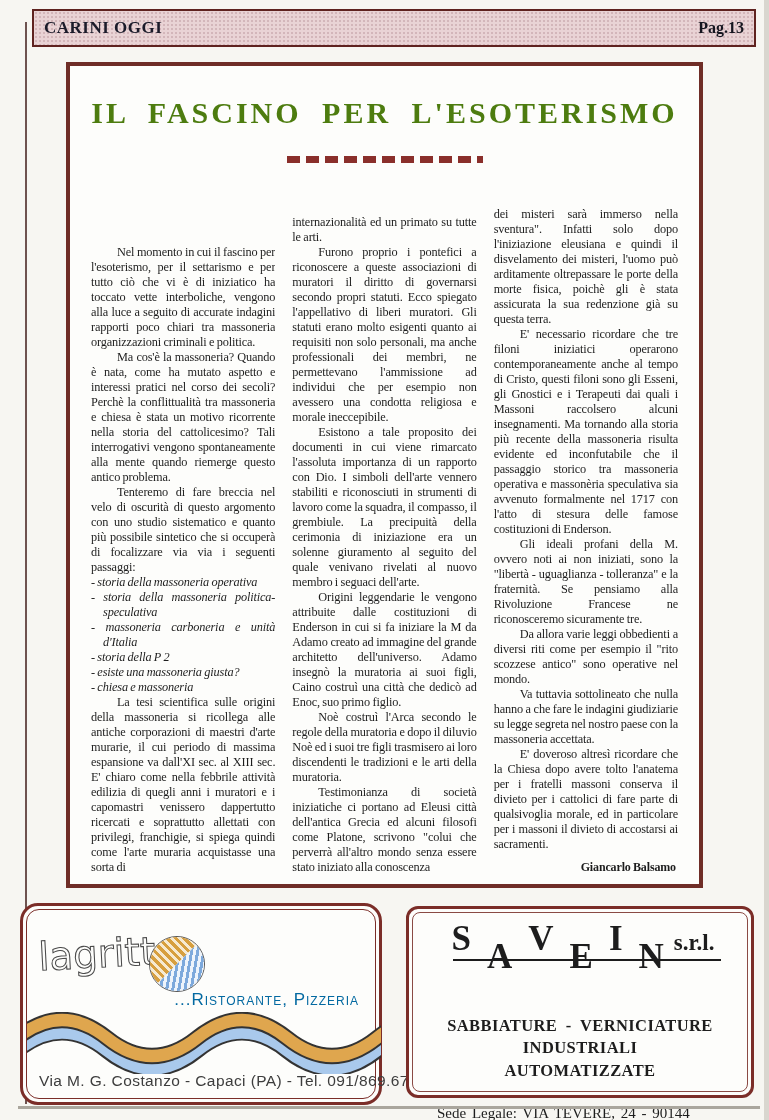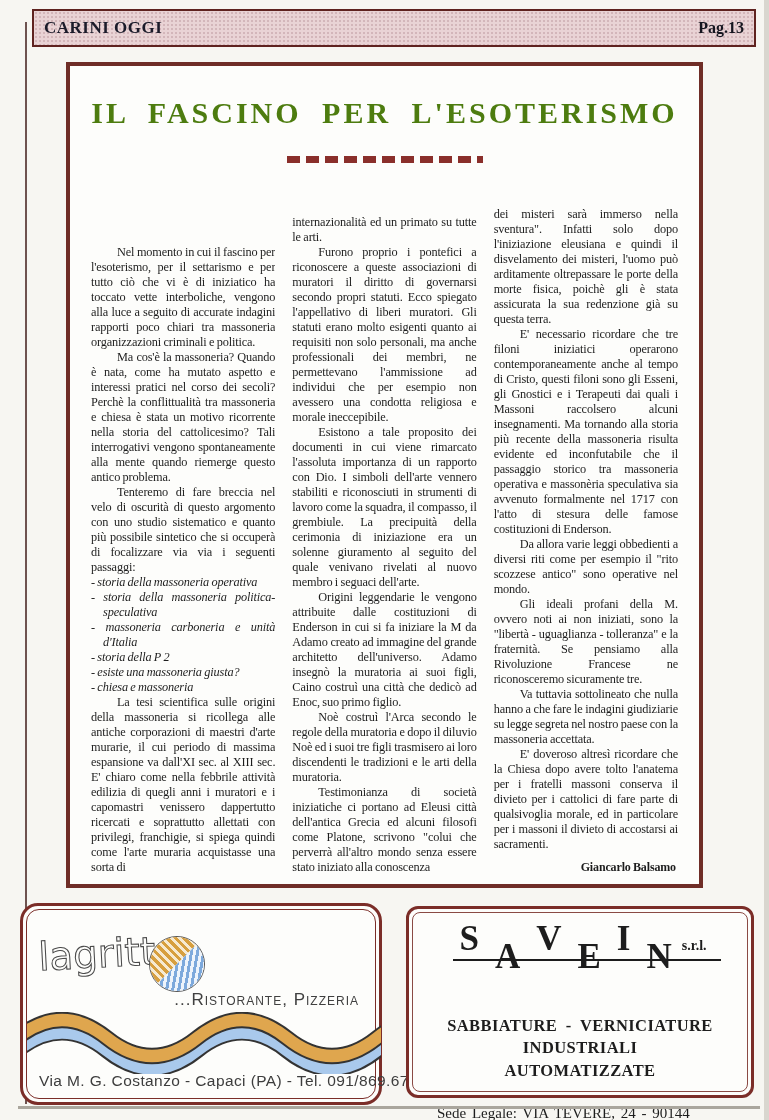--- a/index.html
+++ b/index.html
@@ -67,36 +67,36 @@
     overflow:hidden;border:1px solid #555;
   }
   .half{position:absolute;inset:0;}
   .half.h1{clip-path:polygon(0 0,100% 0,0 100%);
     background:repeating-linear-gradient(45deg,#d79f3f 0 3px,#f6ead2 3px 6px);}
   .half.h2{clip-path:polygon(100% 0,100% 100%,0 100%);
     background:repeating-linear-gradient(100deg,#7da9dc 0 3px,#eef4fb 3px 6px);}
   .tagline{
     position:absolute;right:16px;top:80px;
     font-family:"Liberation Sans",sans-serif;font-variant:small-caps;
-    font-size:17px;letter-spacing:1px;color:#404040;
+    font-size:17px;letter-spacing:1px;color:#0369a1;
   }
   .waves{position:absolute;left:0;top:102px;}
   .ad-address{
     position:absolute;left:12px;bottom:8px;right:8px;
     font-family:"Liberation Sans",sans-serif;font-size:15.5px;letter-spacing:.4px;color:#3d3d3d;
     white-space:nowrap;
   }
 
   
   .savein-logo{position:relative;height:66px;margin-top:12px;text-align:center;white-space:nowrap;}
   .savein-line{position:absolute;left:40px;right:26px;top:34px;height:2px;background:#1c1c1c;}
   .sl{display:inline-block;font-weight:bold;font-size:35px;margin:0 6px;position:relative;}
   .sl.up{transform:translateY(-6px);}
   .sl.down{transform:translateY(12px);}
-  .srl{display:inline-block;font-weight:bold;font-size:14px;transform:translateY(-6px);position:relative;}
+  .srl{display:inline-block;font-weight:bold;font-size:23px;transform:translateY(-6px);position:relative;}
   .services{margin-top:24px;text-align:center;font-weight:bold;font-size:16.5px;line-height:1.35;letter-spacing:.4px;word-spacing:4px;}
   .addresses{margin-top:20px;padding-left:24px;font-size:15px;line-height:1.55;word-spacing:2px;}
 
   .bottom-line{position:absolute;left:18px;top:1106px;width:742px;height:3px;background:#aaa69d;}
 </style>
 </head>
 <body>
 
 <div class="right-edge"></div>
 <div class="left-frame"></div>
@@ -129,22 +129,22 @@
       <p class="para indent">Furono proprio i pontefici a riconoscere a queste associazioni di muratori il diritto di governarsi secondo propri statuti. Ecco spiegato l'appellativo di liberi muratori. Gli statuti erano molto esigenti quanto ai requisiti non solo personali, ma anche professionali dei membri, ne permettevano l'ammissione ad individui che per esempio non avessero una condotta religiosa e morale ineccepibile.</p>
       <p class="para indent">Esistono a tale proposito dei documenti in cui viene rimarcato l'assoluta importanza di un rapporto con Dio. I simboli dell'arte vennero stabiliti e riconosciuti in strumenti di lavoro come la squadra, il compasso, il grembiule. La precipuità della cerimonia di iniziazione era un solenne giuramento al seguito del quale venivano rivelati al nuovo membro i seguaci dell'arte.</p>
       <p class="para indent">Origini leggendarie le vengono attribuite dalle costituzioni di Enderson in cui si fa iniziare la M da Adamo creato ad immagine del grande architetto dell'universo. Adamo insegnò la muratoria ai suoi figli, Caino costruì una città che dedicò ad Enoc, suo primo figlio.</p>
       <p class="para indent">Noè costruì l'Arca secondo le regole della muratoria e dopo il diluvio Noè ed i suoi tre figli trasmisero ai loro discendenti le tradizioni e le arti della muratoria.</p>
       <p class="para indent">Testimonianza di società iniziatiche ci portano ad Eleusi città dell'antica Grecia ed alcuni filosofi come Platone, scrivono "colui che perverrà all'altro mondo senza essere stato iniziato alla conoscenza</p>
     </div>
 
     <div class="col">
       <p class="para">dei misteri sarà immerso nella sventura". Infatti solo dopo l'iniziazione eleusiana e quindi il disvelamento dei misteri, l'uomo può arditamente oltrepassare le porte della morte fisica, poichè gli è stata assicurata la sua redenzione già su questa terra.</p>
       <p class="para indent">E' necessario ricordare che tre filoni iniziatici operarono contemporaneamente anche al tempo di Cristo, questi filoni sono gli Esseni, gli Gnostici e i Terapeuti dai quali i Massoni raccolsero alcuni insegnamenti. Ma tornando alla storia più recente della massoneria risulta evidente ed inconfutabile che il passaggio storico tra massoneria operativa e massonèria speculativa sia avvenuto formalmente nel 1717 con l'atto di stesura delle famose costituzioni di Enderson.</p>
+      <p class="para indent">Gli ideali profani della M. ovvero noti ai non iniziati, sono la "libertà - uguaglianza - tolleranza" e la fraternità. Se pensiamo alla Rivoluzione Francese ne riconosceremo sicuramente tre.</p>
       <p class="para indent">Da allora varie leggi obbedienti a diversi riti come per esempio il "rito scozzese antico" sono operative nel mondo.</p>
-      <p class="para indent">Gli ideali profani della M. ovvero noti ai non iniziati, sono la "libertà - uguaglianza - tolleranza" e la fraternità. Se pensiamo alla Rivoluzione Francese ne riconosceremo sicuramente tre.</p>
       <p class="para indent">Va tuttavia sottolineato che nulla hanno a che fare le indagini giudiziarie su legge segreta nel nostro paese con la massoneria accettata.</p>
       <p class="para indent">E' doveroso altresì ricordare che la Chiesa dopo avere tolto l'anatema per i fratelli massoni conserva il divieto per i cattolici di fare parte di qualsivoglia morale, ed in particolare per i massoni il divieto di accostarsi ai sacramenti.</p>
       <p class="signature">Giancarlo Balsamo</p>
     </div>
 
   </div>
 </div>
 
 <div class="ad ad-left">
   <div class="ad-inner">

